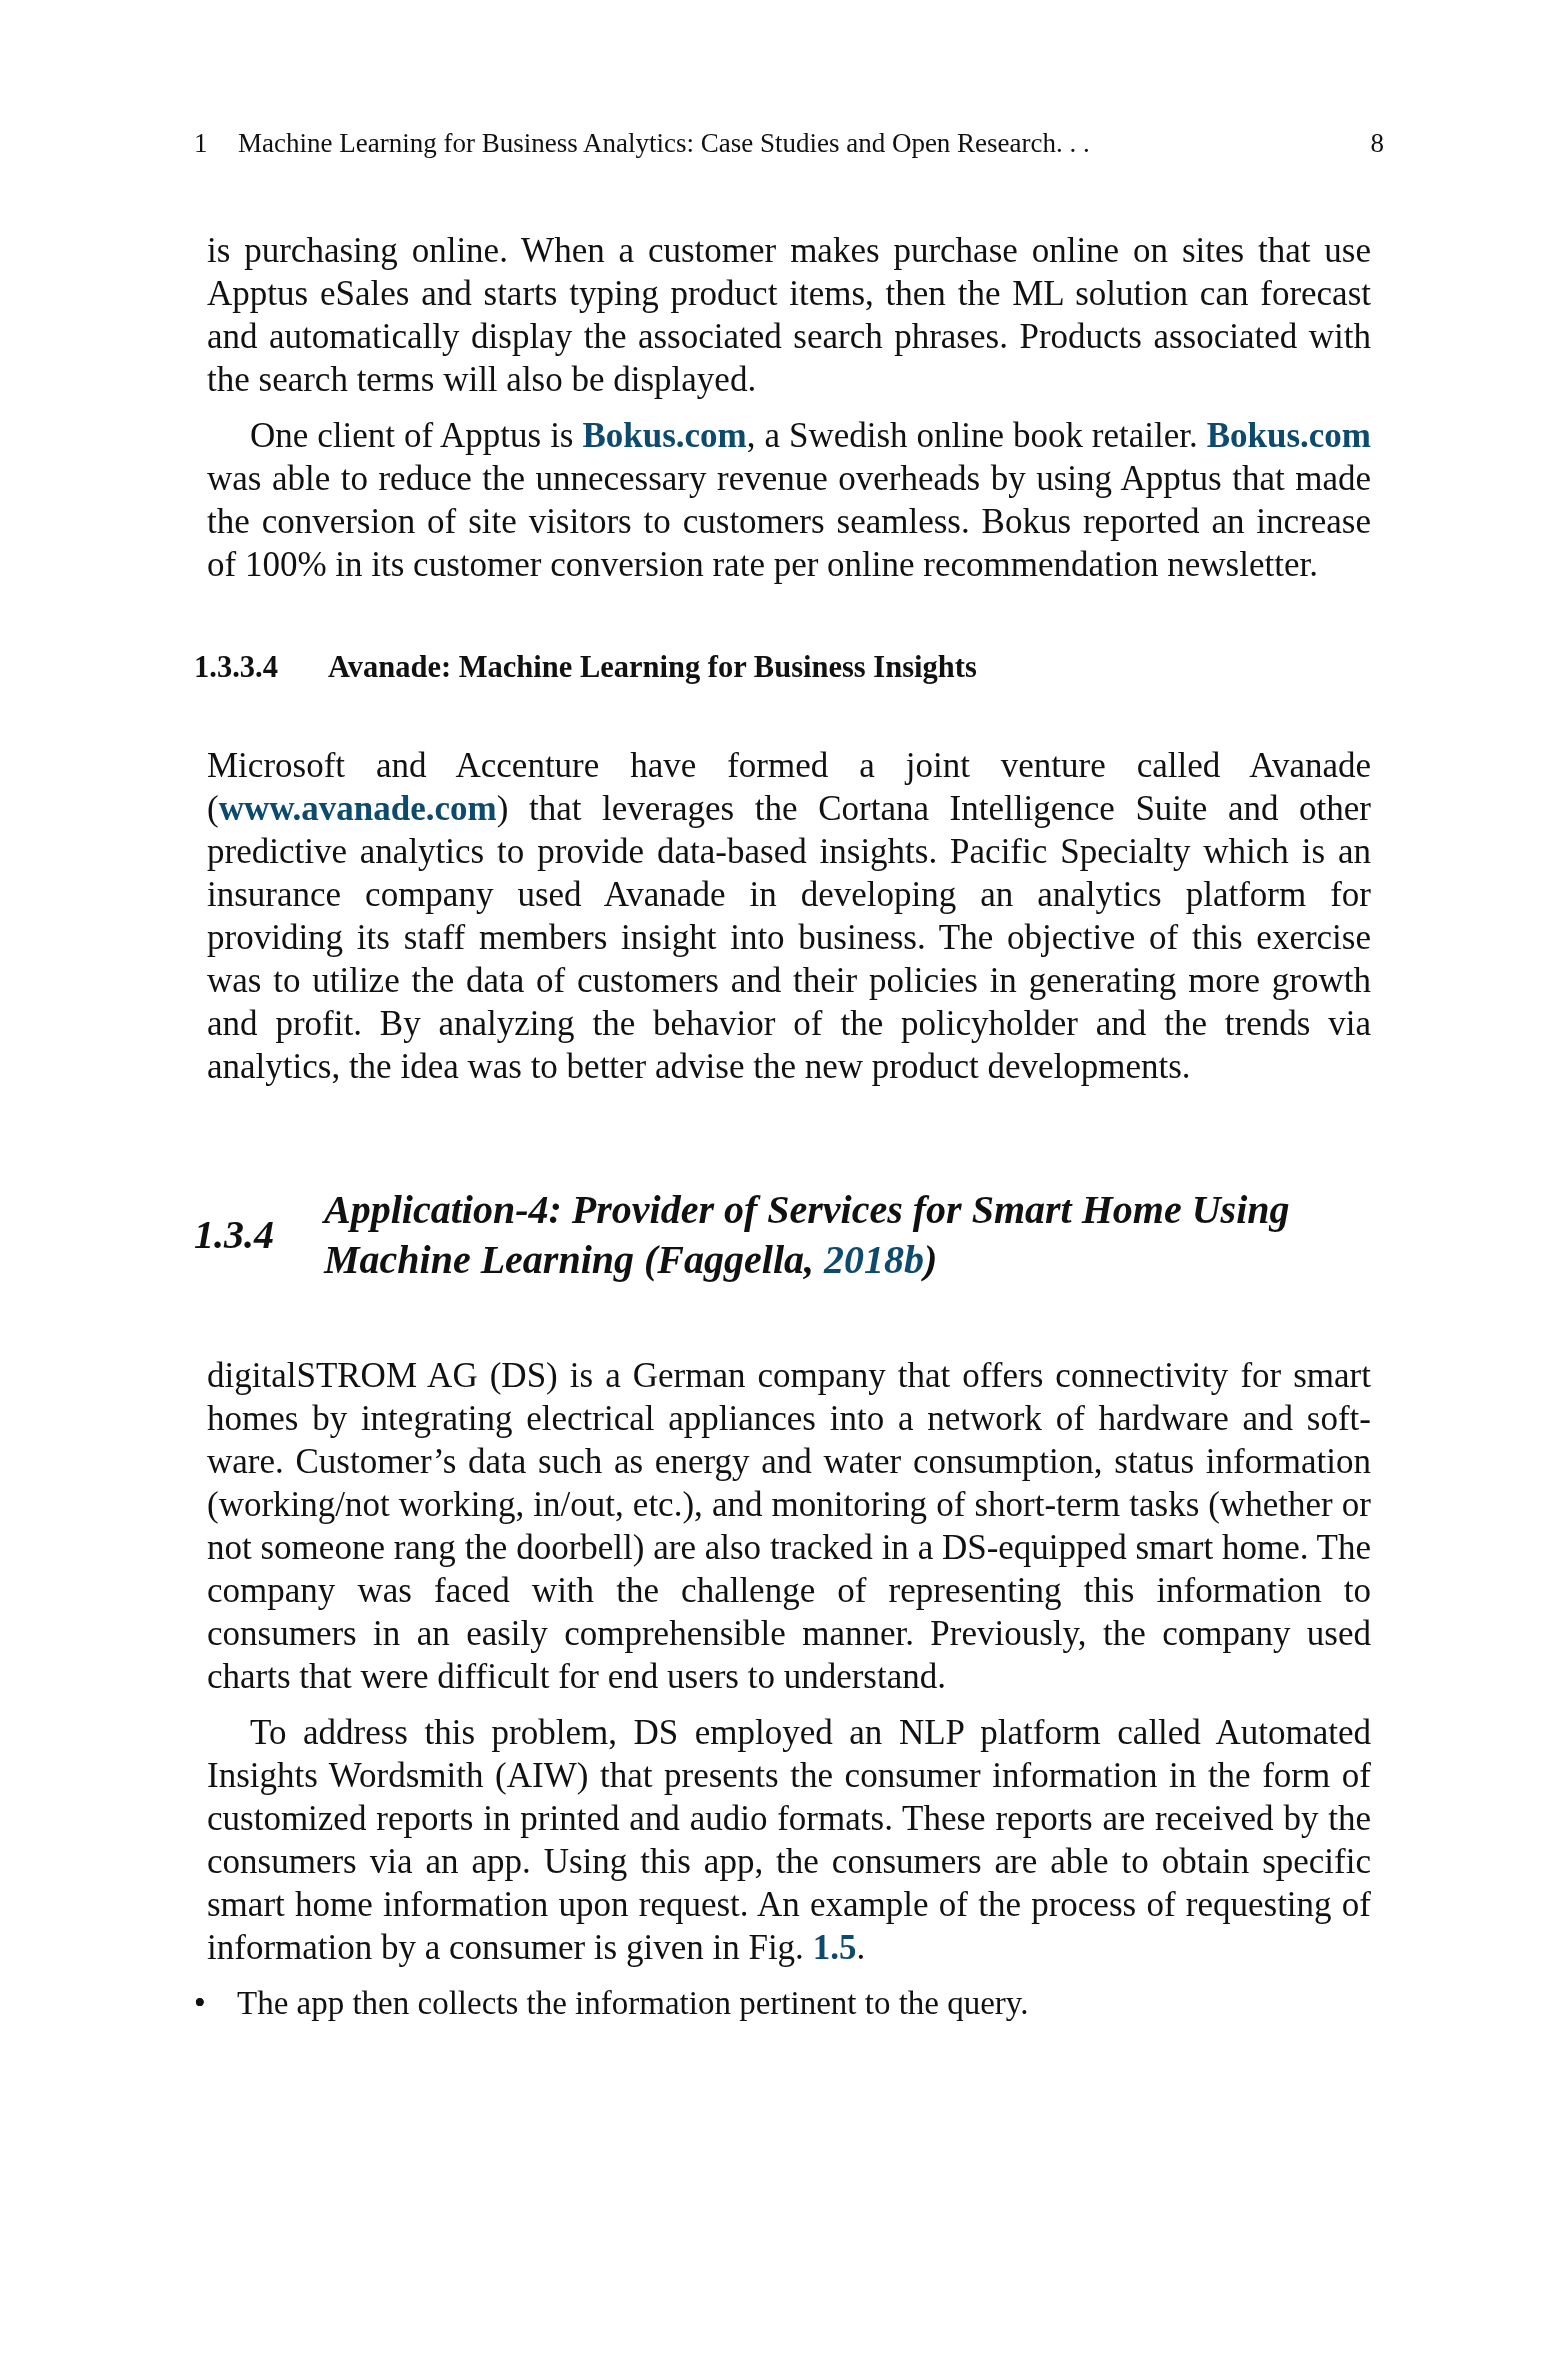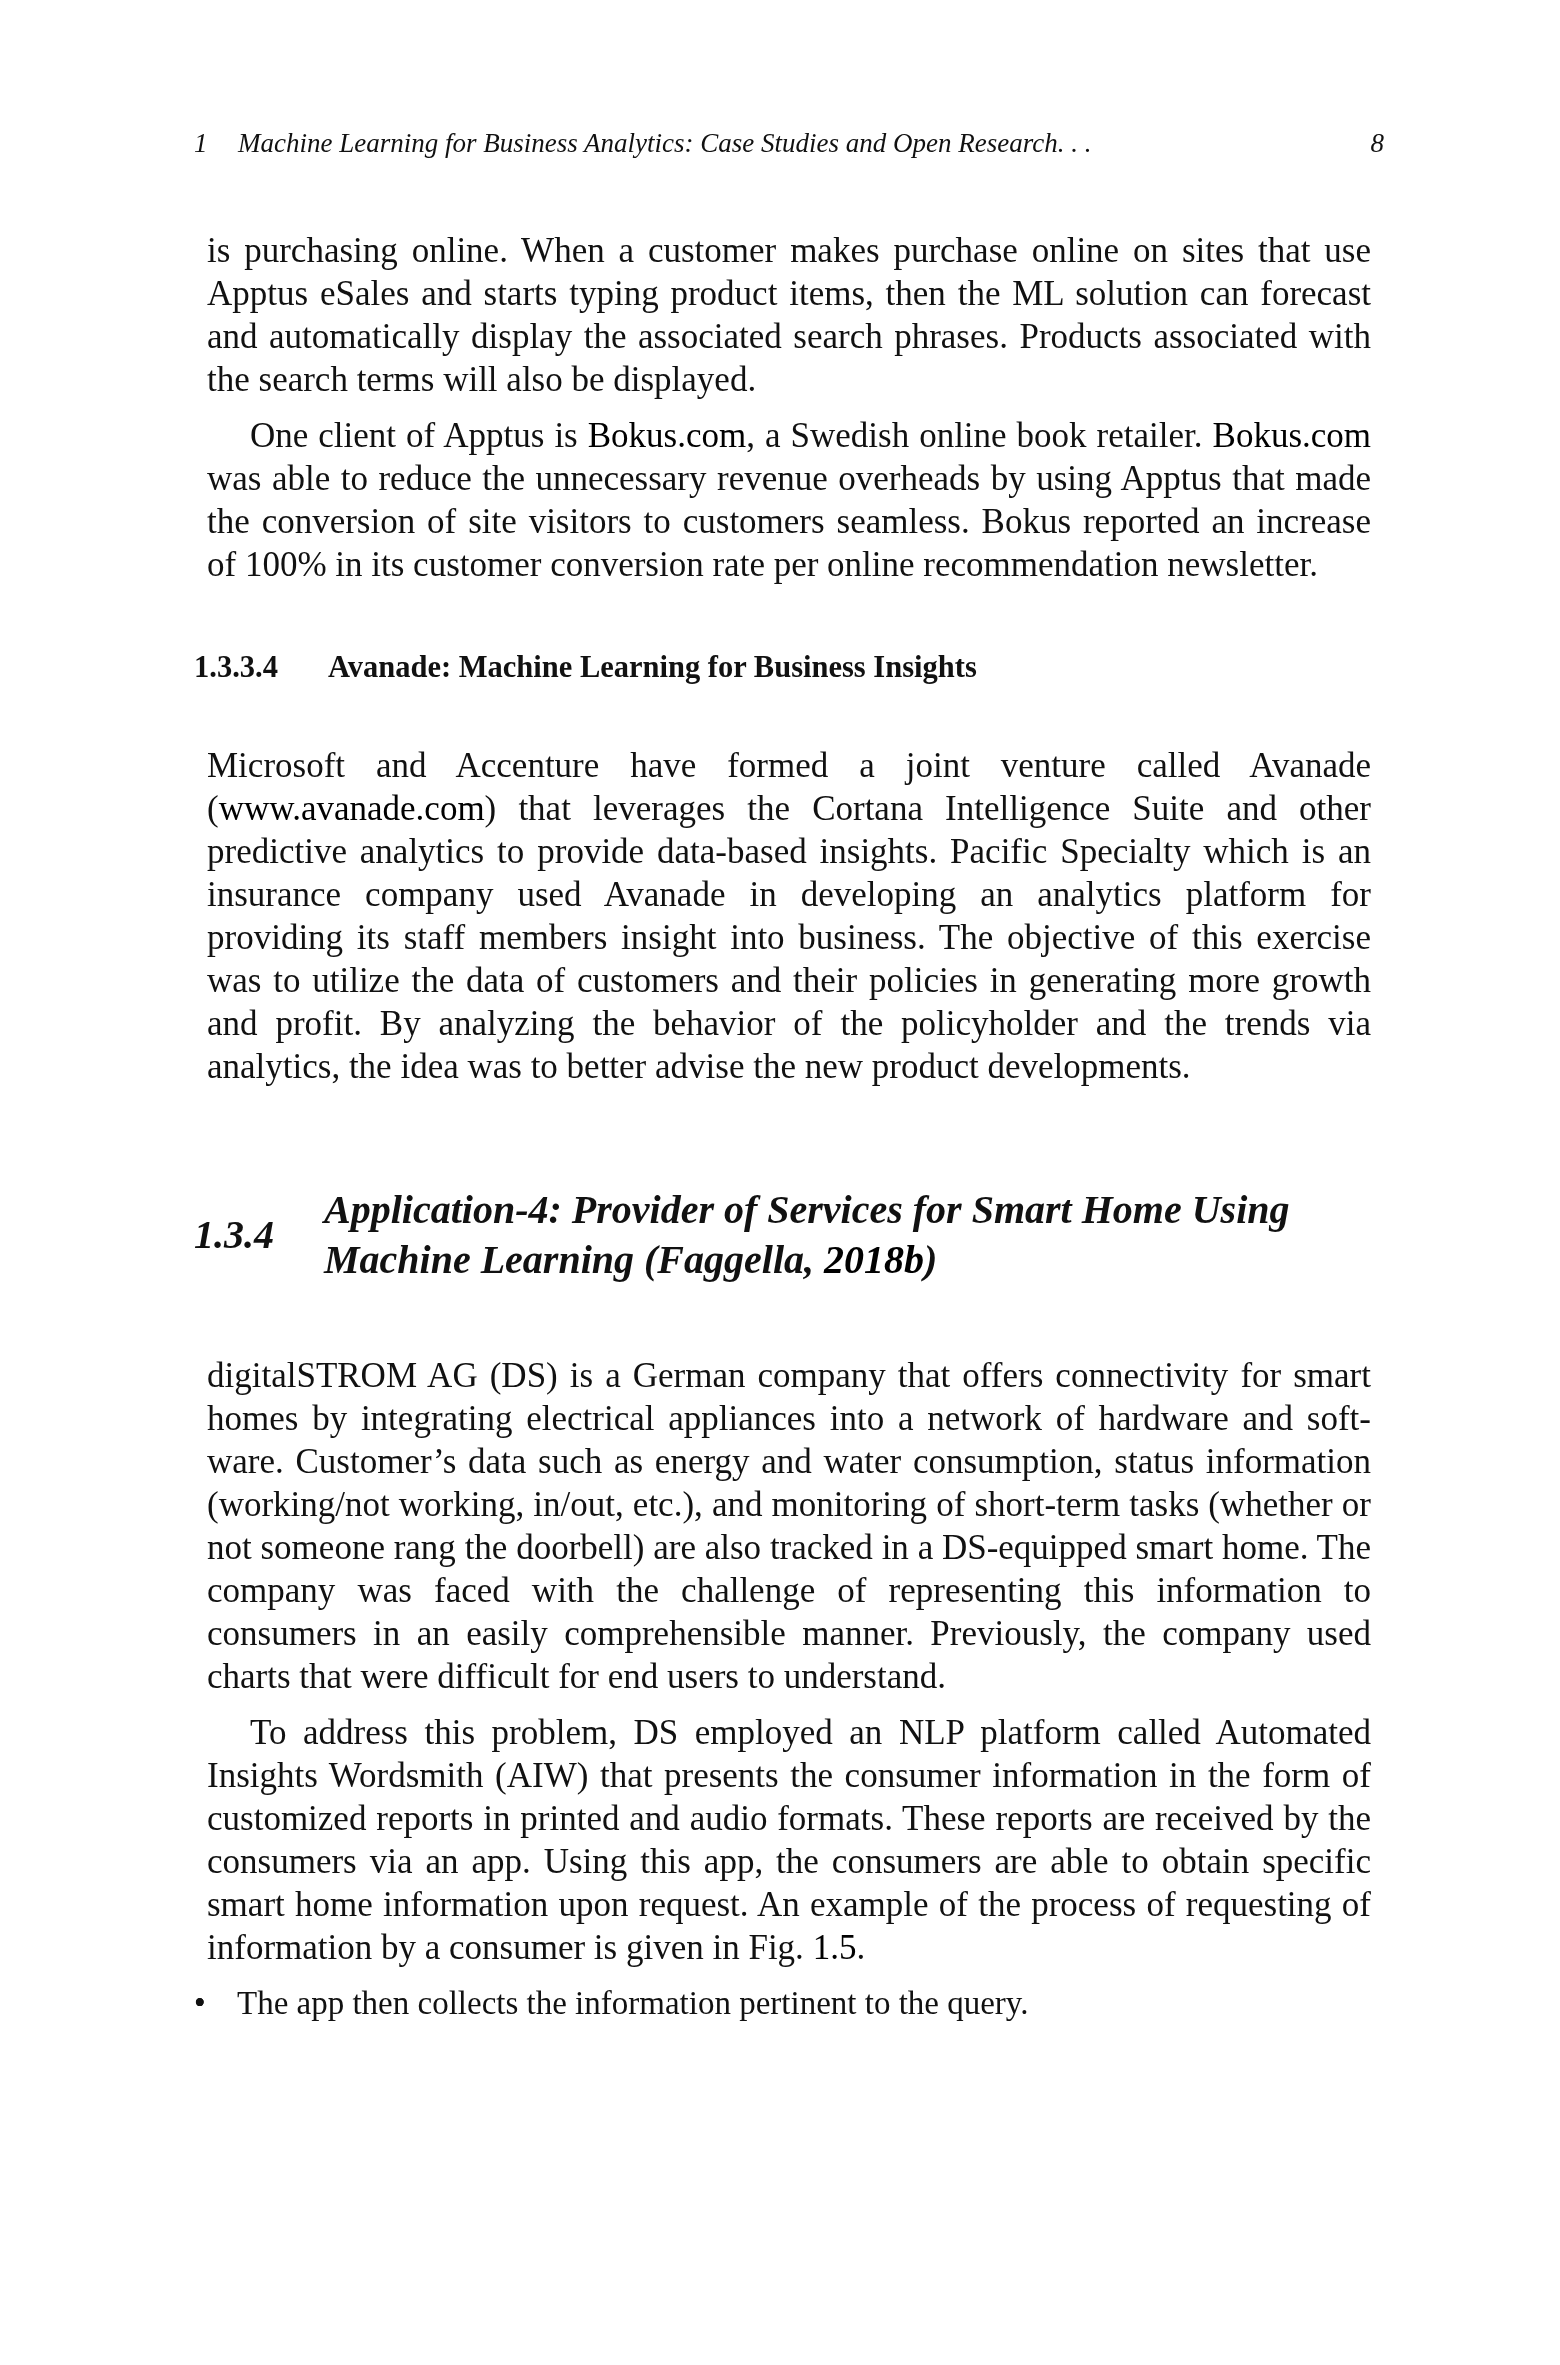--- a/index.html
+++ b/index.html
@@ -18,31 +18,30 @@
   }
   .running-head {
     position: absolute;
     top: 126px;
     left: 0;
     width: 1190px;
     font-size: 27px;
     line-height: 34px;
     display: flex;
     justify-content: space-between;
-    font-style: italic;
   }
   .running-head .chap-num { display: inline-block; width: 44px; }
   .body-text {
     font-size: 35px;
     line-height: 43px;
     text-align: justify;
     margin: 13px;
   }
   .indent { text-indent: 43px; }
-  a, .link { color: #000000; text-decoration: none; }
+  a, .link { color: #0c4a6e; text-decoration: none; font-weight: bold; }
   .block { position: absolute; left: 0; width: 1190px; }
   .subsubsection-heading {
     font-weight: bold;
     font-size: 30.5px;
     line-height: 38px;
     margin: 0;
   }
   .subsubsection-heading .num { display: inline-block; width: 134px; }
   .subsection-heading {
     font-weight: bold;

